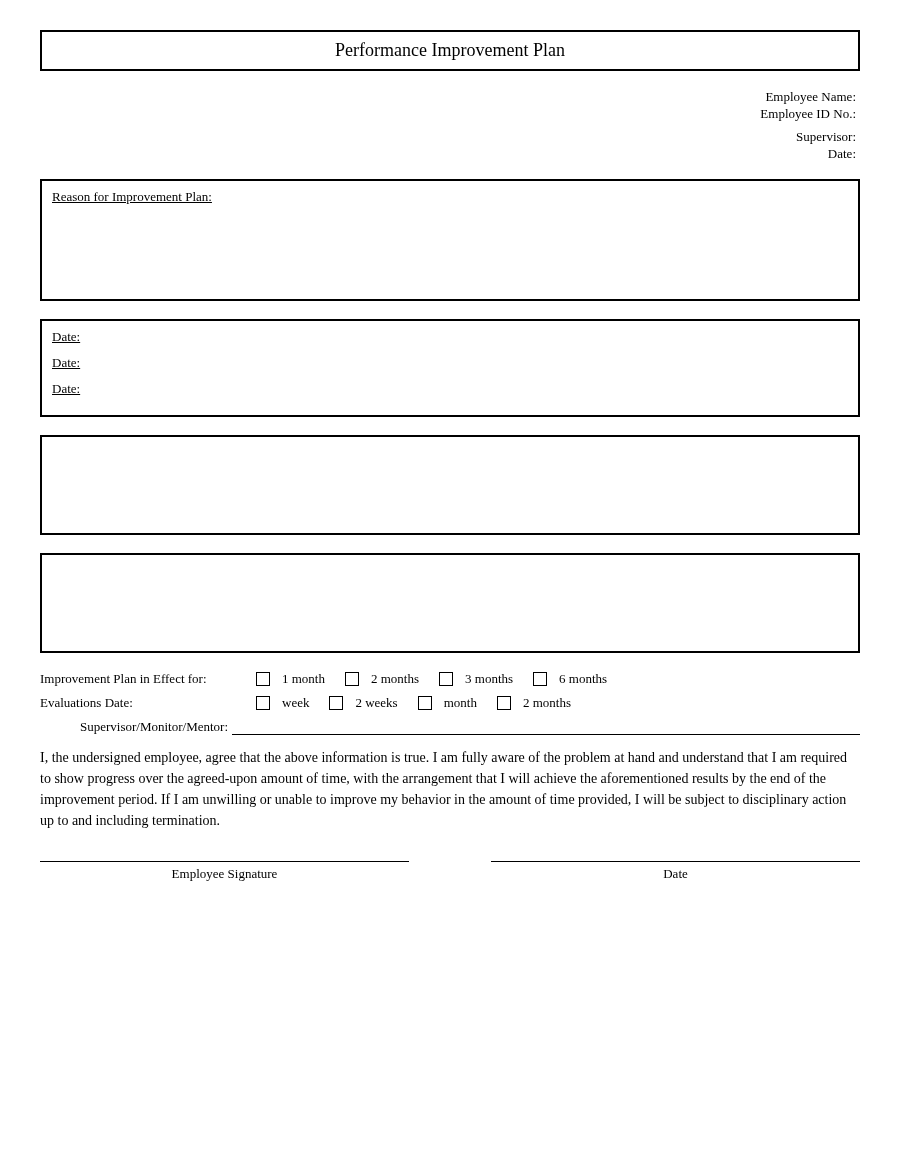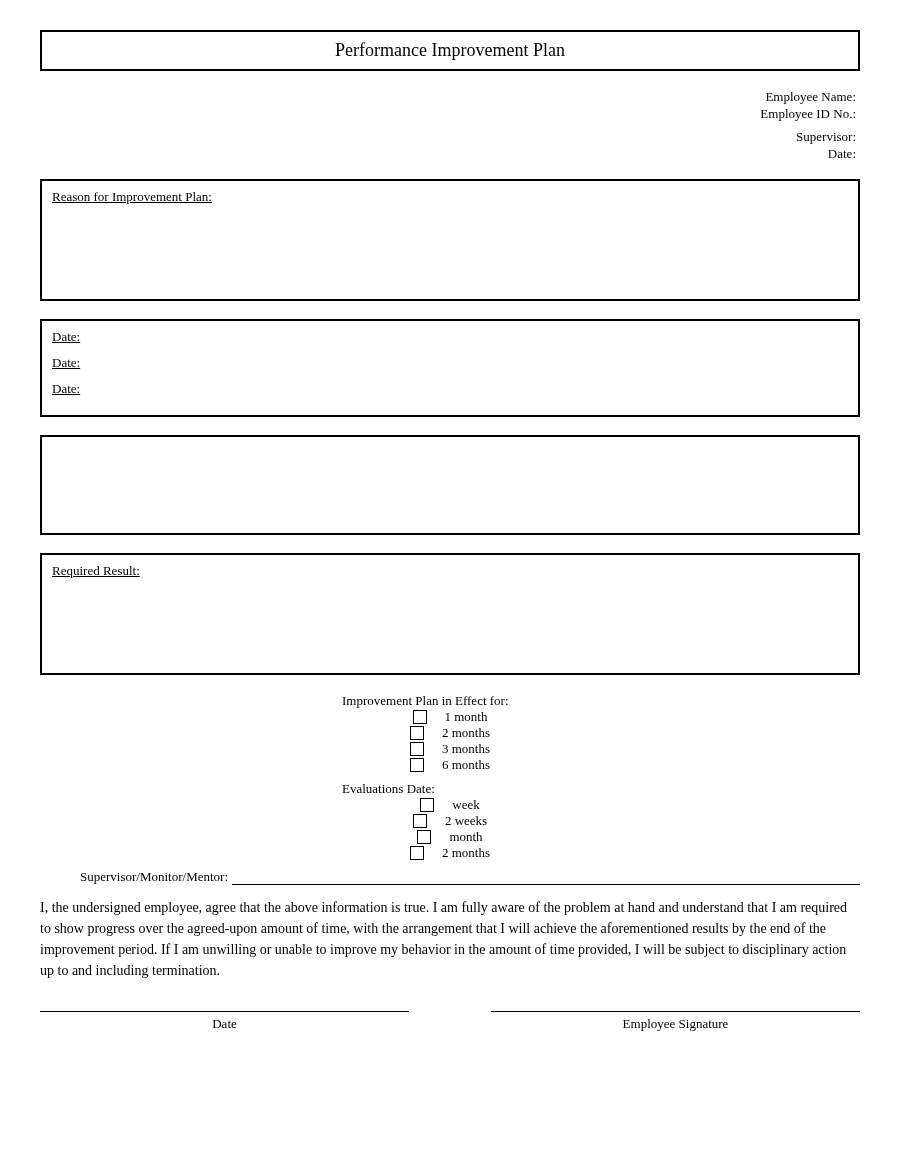--- a/index.html
+++ b/index.html
@@ -77,38 +77,36 @@
     }
 
     .date-line {
       text-decoration: underline;
       margin-bottom: 10px;
       font-size: 13px;
     }
 
     .effect-row {
       display: flex;
-      align-items: center;
+      align-items: flex-end;
       margin-bottom: 8px;
       flex-wrap: nowrap;
-      flex-direction: column;
     }
 
     .effect-label {
       white-space: nowrap;
       margin-right: 16px;
       min-width: 200px;
     }
 
     .checkbox-group {
       display: flex;
       align-items: center;
-      gap: 18px;
+      gap: 12px;
       margin-right: 20px;
-      margin-left: 20px;
     }
 
     .checkbox {
       width: 14px;
       height: 14px;
       border: 1px solid #000;
       display: inline-block;
       flex-shrink: 0;
     }
 
@@ -198,21 +196,20 @@
     <div class="date-line">Date:</div>
     <div class="date-line">Date:</div>
   </div>
 </div>
 
 <div class="section-box">
   <div class="section-body"></div>
 </div>
 
 <div class="section-box">
-  <div class="section-title">Required Result:</div>
   <div class="section-body"></div>
 </div>
 
 <div class="effect-row">
   <span class="effect-label">Improvement Plan in Effect for:</span>
   <div class="checkbox-group">
     <div class="checkbox"></div>
     <span class="checkbox-label">1 month</span>
   </div>
   <div class="checkbox-group">
@@ -252,19 +249,19 @@
 <div class="supervisor-row">
   <span class="supervisor-label">Supervisor/Monitor/Mentor:</span>
   <div class="supervisor-line"></div>
 </div>
 
 <div class="agreement-text">I, the undersigned employee, agree that the above information is true. I am fully aware of the problem at hand and understand that I am required to show progress over the agreed-upon amount of time, with the arrangement that I will achieve the aforementioned results by the end of the improvement period. If I am unwilling or unable to improve my behavior in the amount of time provided, I will be subject to disciplinary action up to and including termination.</div>
 
 <div class="signature-row">
   <div class="sig-block">
     <div class="sig-line"></div>
-    <span class="sig-label">Date</span>
+    <span class="sig-label">Employee Signature</span>
   </div>
   <div class="sig-block">
     <div class="sig-line"></div>
-    <span class="sig-label">Employee Signature</span>
+    <span class="sig-label">Date</span>
   </div>
 </div>
 
 </body></html>

